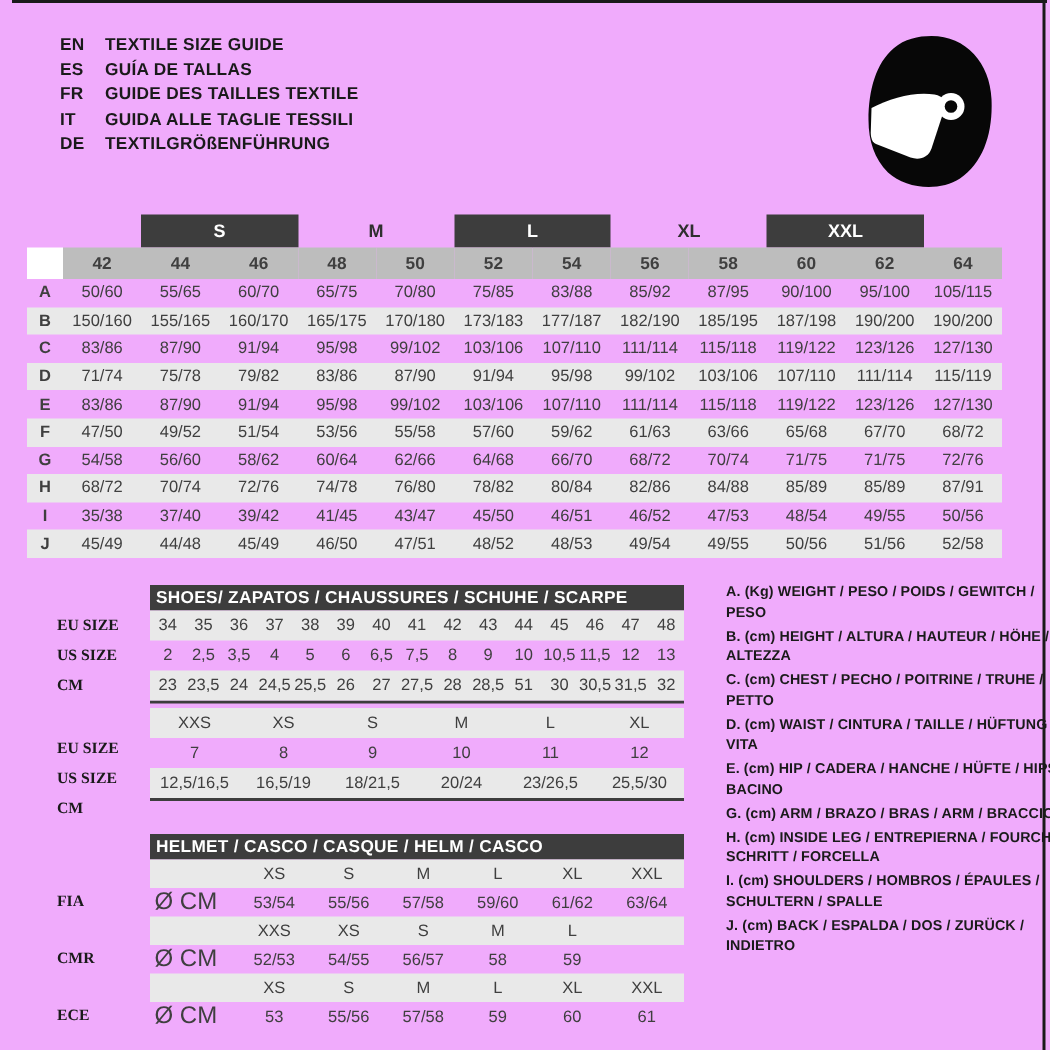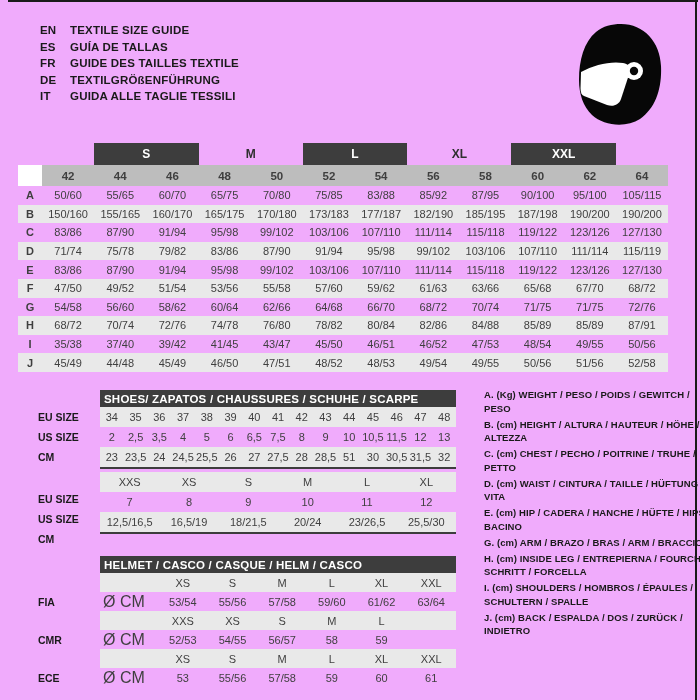--- a/index.html
+++ b/index.html
@@ -30,21 +30,21 @@
                      font-weight:bold; font-size:11.5px; color:var(--txt); }
   .data-row { display:flex; height:18.6px; }
   .data-row.striped { background:var(--stripe); }
   .data-row .letter { width:24px; display:flex; align-items:center; justify-content:center;
                       font-weight:bold; font-size:11px; color:var(--txt); }
   .data-row .cell { flex:1; display:flex; align-items:center; justify-content:center; font-size:11px; color:var(--txt); }
 
   
   .section { position:absolute; display:flex; }
   .side-labels { width:62px; }
-  .side-label { font-weight:bold; font-size:10.5px; color:var(--ink); display:flex; align-items:center; }
+  .side-label { font-weight:bold; font-size:10.5px; color:var(--ink); display:flex; align-items:center;font-family:Liberation Serif, serif; }
   .side-sp {}
   .subtable { width:356px; }
   .bar { height:17px; background:var(--bar); color:#fff; font-weight:bold; font-size:11.5px;
          display:flex; align-items:center; padding-left:4px; letter-spacing:.2px; }
   .srow { display:flex; height:20px; align-items:center; }
   .srow.gray { background:var(--stripe); }
   .scell { flex:1; text-align:center; font-size:11px; color:var(--txt); }
   .tbl-end { border-bottom:2px solid var(--bar); }
 
   .hrow { display:flex; height:19px; align-items:center; }
@@ -71,26 +71,26 @@
       </div>
       <div class="lang-row">
         <div class="lang-code">ES</div>
         <div>GUÍA DE TALLAS</div>
       </div>
       <div class="lang-row">
         <div class="lang-code">FR</div>
         <div>GUIDE DES TAILLES TEXTILE</div>
       </div>
       <div class="lang-row">
+        <div class="lang-code">IT</div>
+        <div>GUIDA ALLE TAGLIE TESSILI</div>
+      </div>
+      <div class="lang-row">
         <div class="lang-code">DE</div>
         <div>TEXTILGRÖßENFÜHRUNG</div>
-      </div>
-      <div class="lang-row">
-        <div class="lang-code">IT</div>
-        <div>GUIDA ALLE TAGLIE TESSILI</div>
       </div>
     </div>
 
   <div class="helmet-wrap">
     <svg viewBox="0 0 90 104" width="90" height="104" aria-hidden="true">
       <path d="M47 2 C70 2 86 20 87 44 C88 66 82 86 66 97 C52 106 30 104 18 93 C9 84 5 72 5 58 C5 38 10 20 22 10 C29 4 38 2 47 2 Z" fill="#070707"></path>
       <path d="M7 50 C20 43 36 39 49 41 C55 42 57 46 55.5 51 L47 77 C45 83 39 85 33 83 L10 74 C7.5 73 6.5 70 6.5 66 Z" fill="#ffffff"></path>
       <circle cx="60" cy="49" r="9" fill="#ffffff"></circle>
       <circle cx="60" cy="49" r="4.2" fill="#070707"></circle>
     </svg>

